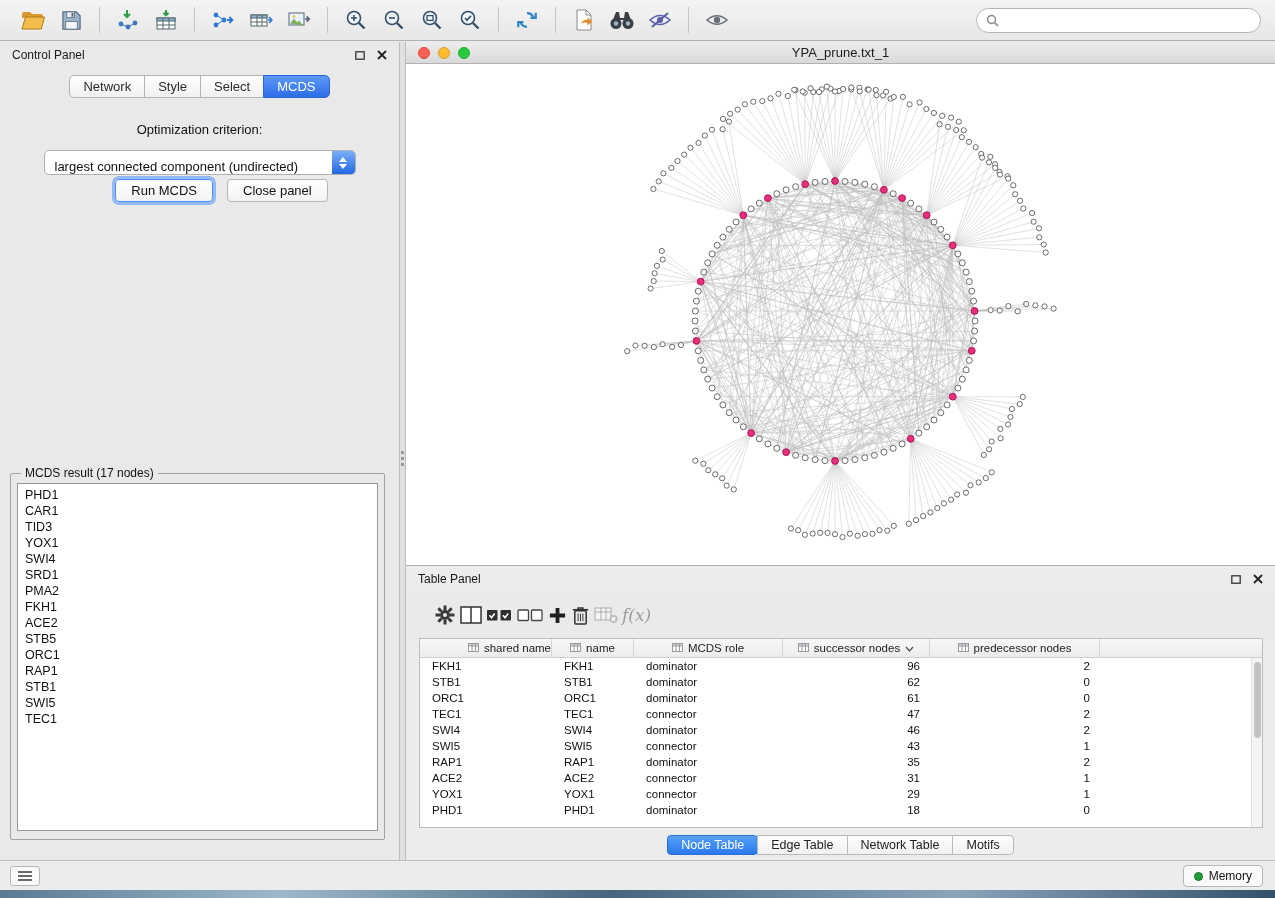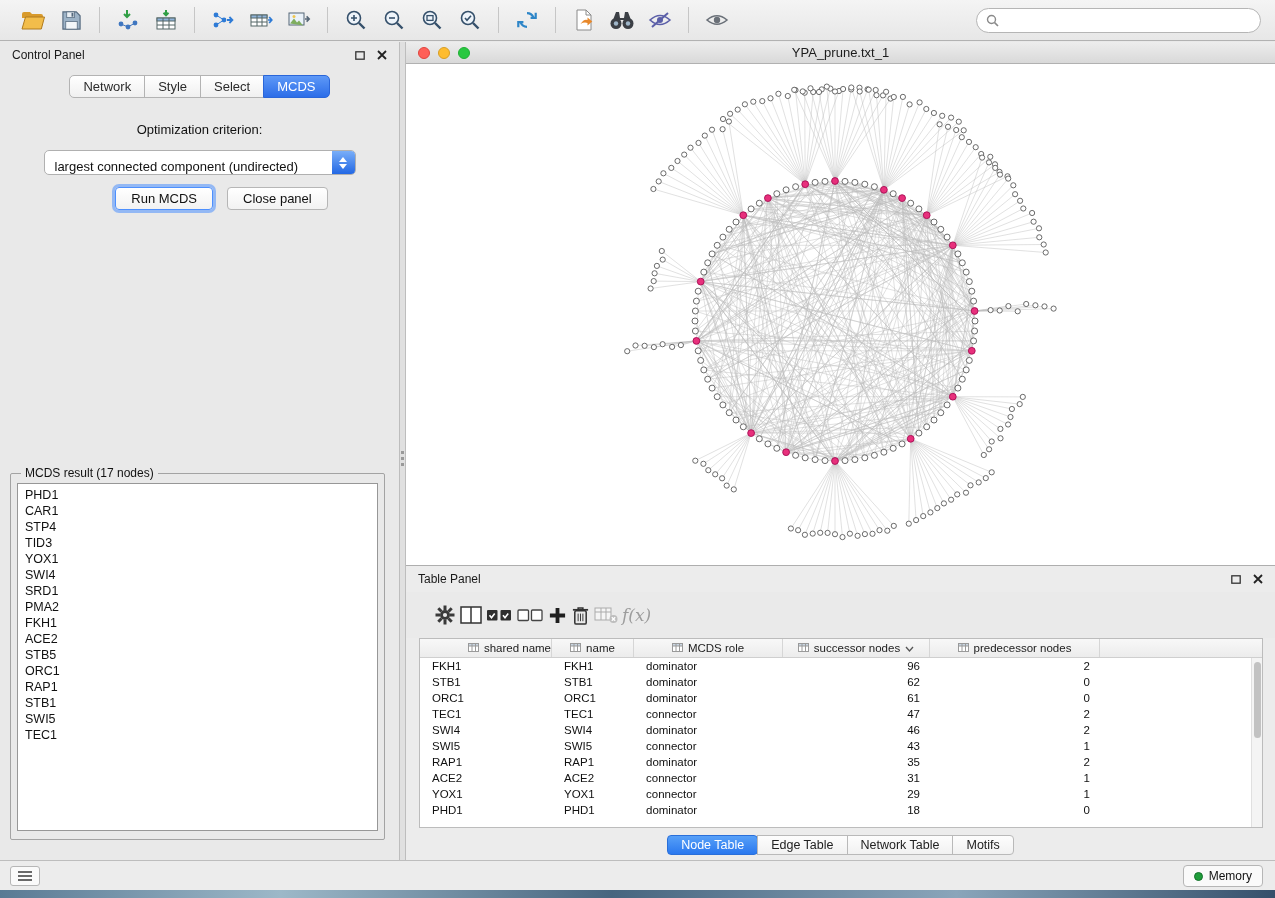--- a/index.html
+++ b/index.html
@@ -31,21 +31,21 @@
   .ctab.active { background:linear-gradient(#5e99f7,#2c6de8); border-color:#2a66d9; color:#fff; }
 
   .opt-label { text-align:center; margin-top:24px; font-size:13px; color:#111; }
   .dropdown { margin:13px auto 0; width:312px; height:25px; background:#fff; border:1px solid #b0b0b0;
     border-radius:5px; display:flex; align-items:flex-end; font-size:13px; padding-left:10px; position:relative; color:#111; }
   .dd-cap { position:absolute; right:0; top:0; bottom:0; width:23px; border-radius:0 4px 4px 0;
     background:linear-gradient(#79aef8,#2368e4); display:flex; flex-direction:column; align-items:center; justify-content:center; gap:2px; }
   .dd-up { width:0; height:0; border-left:4px solid transparent; border-right:4px solid transparent; border-bottom:5px solid #fff; }
   .dd-down { width:0; height:0; border-left:4px solid transparent; border-right:4px solid transparent; border-top:5px solid #fff; }
 
-  .btn-row { display:flex; justify-content:center; gap:14px; margin-top:12px;padding-left:44px; }
+  .btn-row { display:flex; justify-content:center; gap:14px; margin-top:4px;padding-left:44px; }
   .mac-btn { font-size:13px; padding:3px 15px; background:linear-gradient(#ffffff,#f2f2f2);
     border:1px solid #b6b6b6; border-radius:4px; color:#111; font-family:inherit; cursor:default; }
   .mac-btn.focused { box-shadow:0 0 0 3px rgba(77,144,254,.55); border-color:#4d90fe; }
 
   .mcds-fieldset { position:absolute; left:10px; right:14px; top:424px; bottom:20px;
     border:1px solid #a3a3a3; border-radius:2px; padding:3px 6px 8px 6px; background:#e9e9e9; }
   .mcds-fieldset legend { font-size:12px; color:#111; padding:0 4px; margin-left:4px; }
   .mcds-list { width:100%; height:100%; background:#fff; border:1px solid #979797; overflow:hidden; padding:3px 0; }
   .mcds-item { font-size:12.5px; line-height:16px; padding:0 7px; color:#111; }
 
@@ -290,21 +290,20 @@
     <div class="btn-row">
       <button class="mac-btn focused">Run MCDS</button>
       <button class="mac-btn">Close panel</button>
     </div>
 
     <fieldset class="mcds-fieldset">
       <legend>MCDS result (17 nodes)</legend>
       <div class="mcds-list" id="mcds-list">
           <div class="mcds-item">PHD1</div>
           <div class="mcds-item">CAR1</div>
-          <div class="mcds-item">STP4</div>
           <div class="mcds-item">TID3</div>
           <div class="mcds-item">YOX1</div>
           <div class="mcds-item">SWI4</div>
           <div class="mcds-item">SRD1</div>
           <div class="mcds-item">PMA2</div>
           <div class="mcds-item">FKH1</div>
           <div class="mcds-item">ACE2</div>
           <div class="mcds-item">STB5</div>
           <div class="mcds-item">ORC1</div>
           <div class="mcds-item">RAP1</div>

